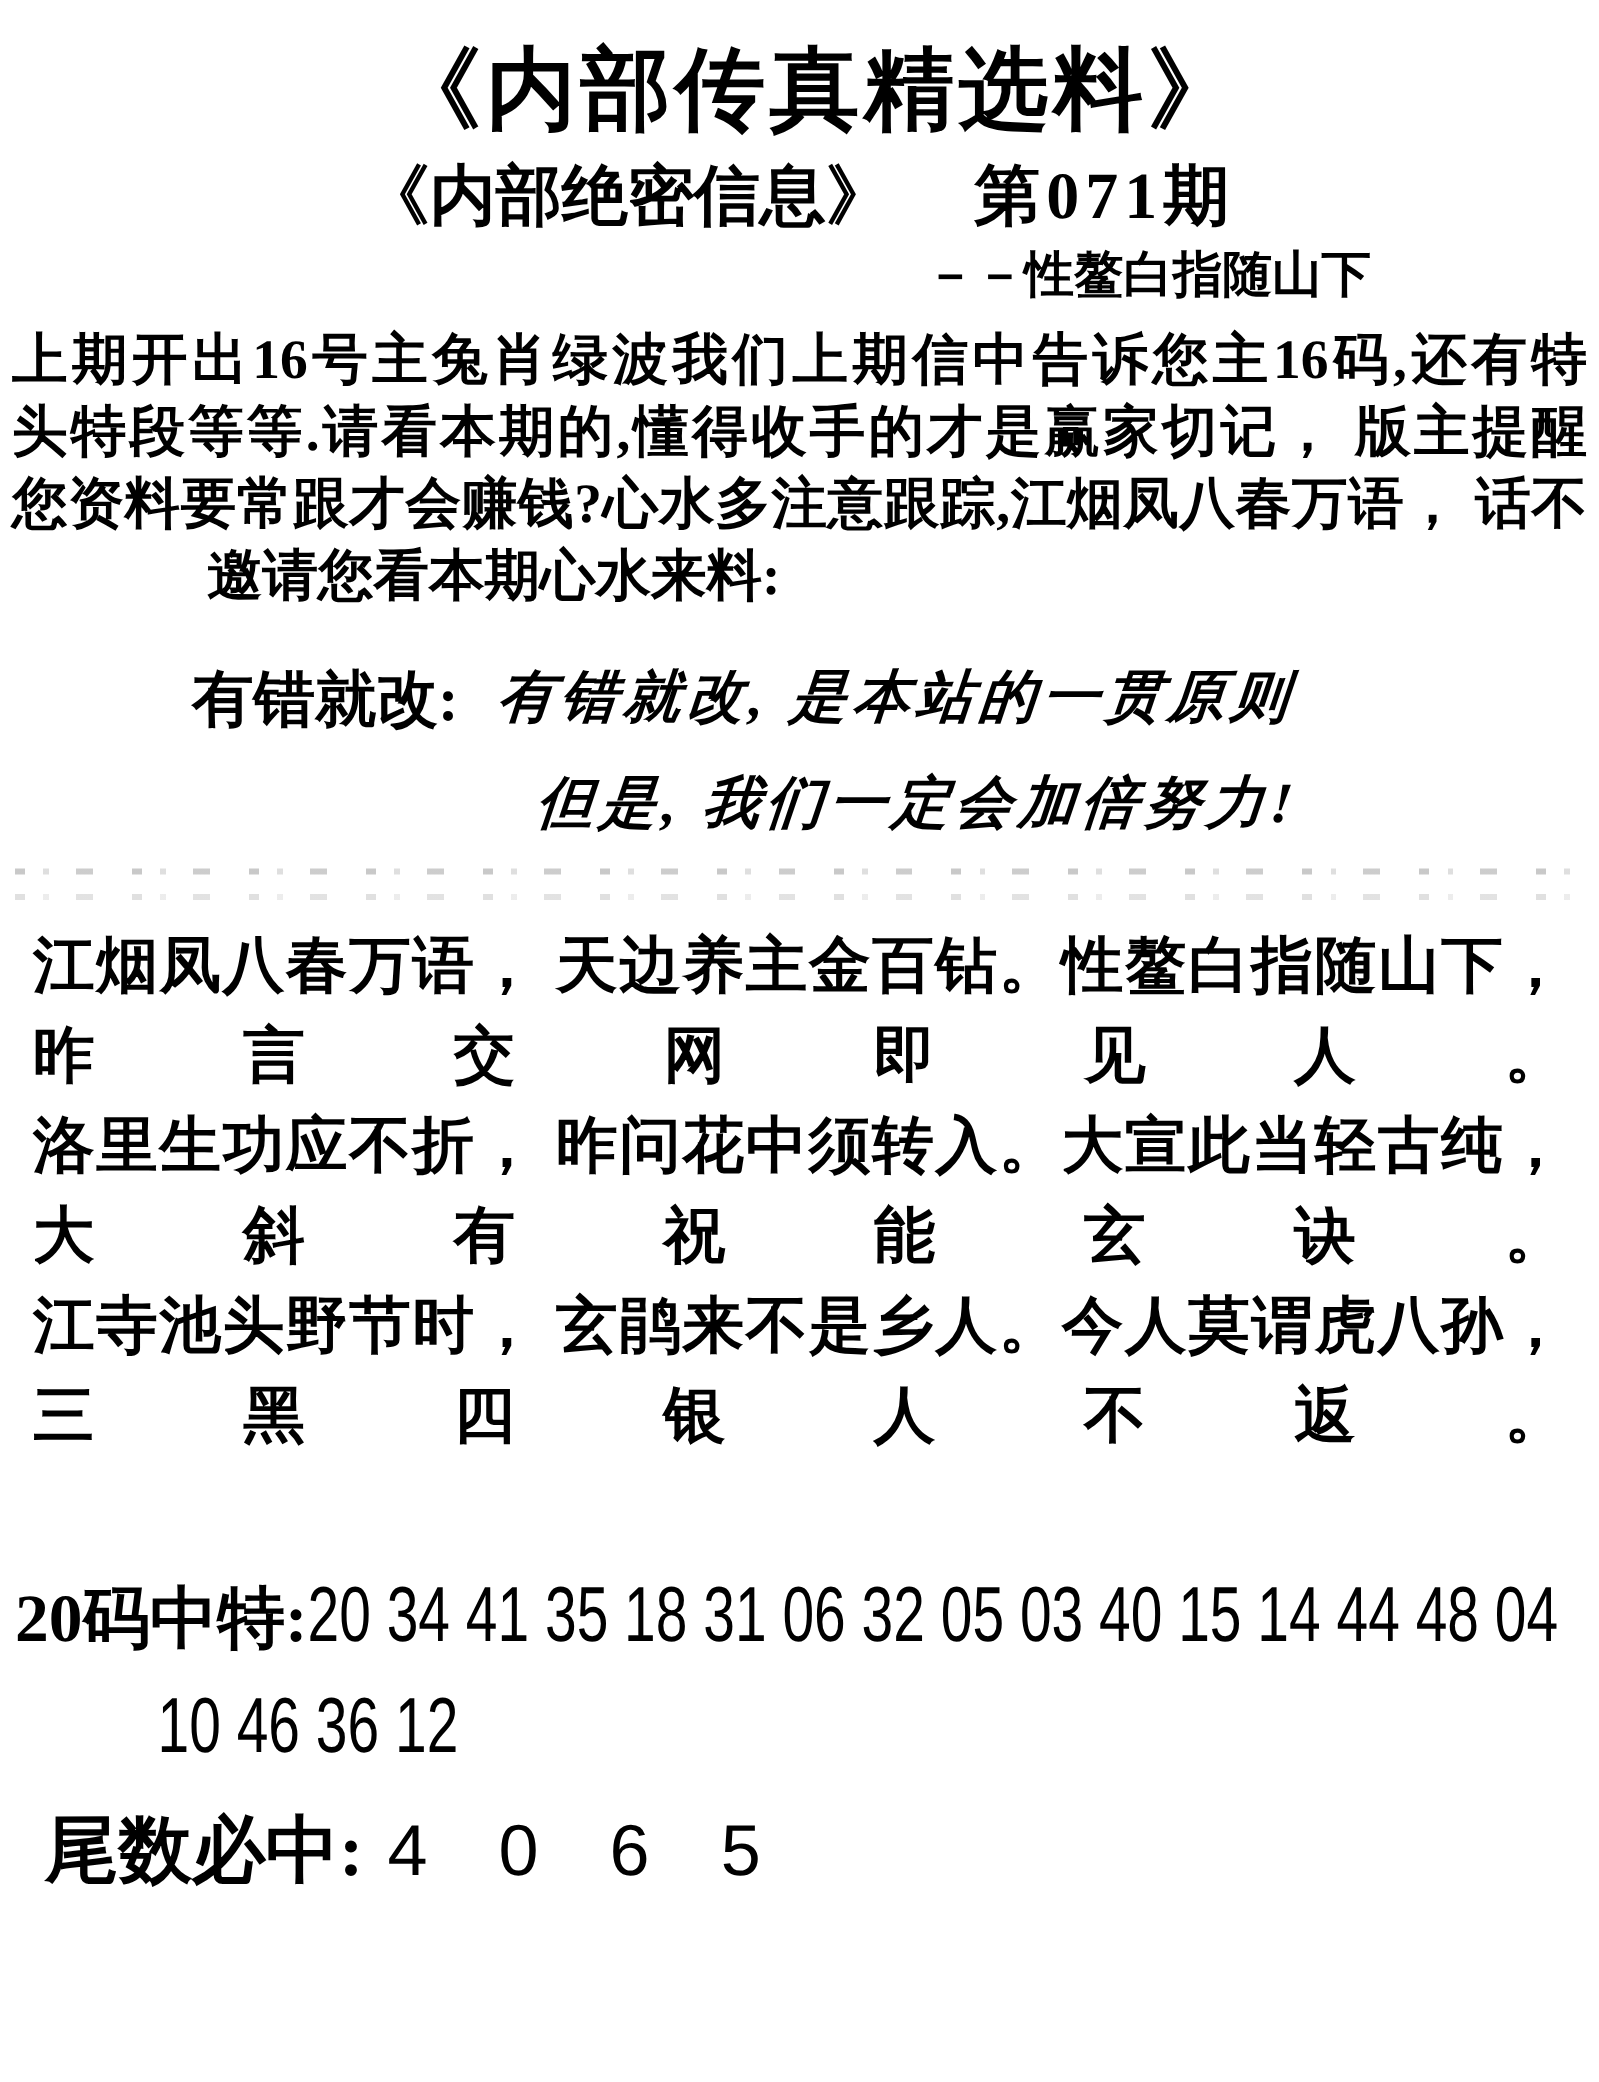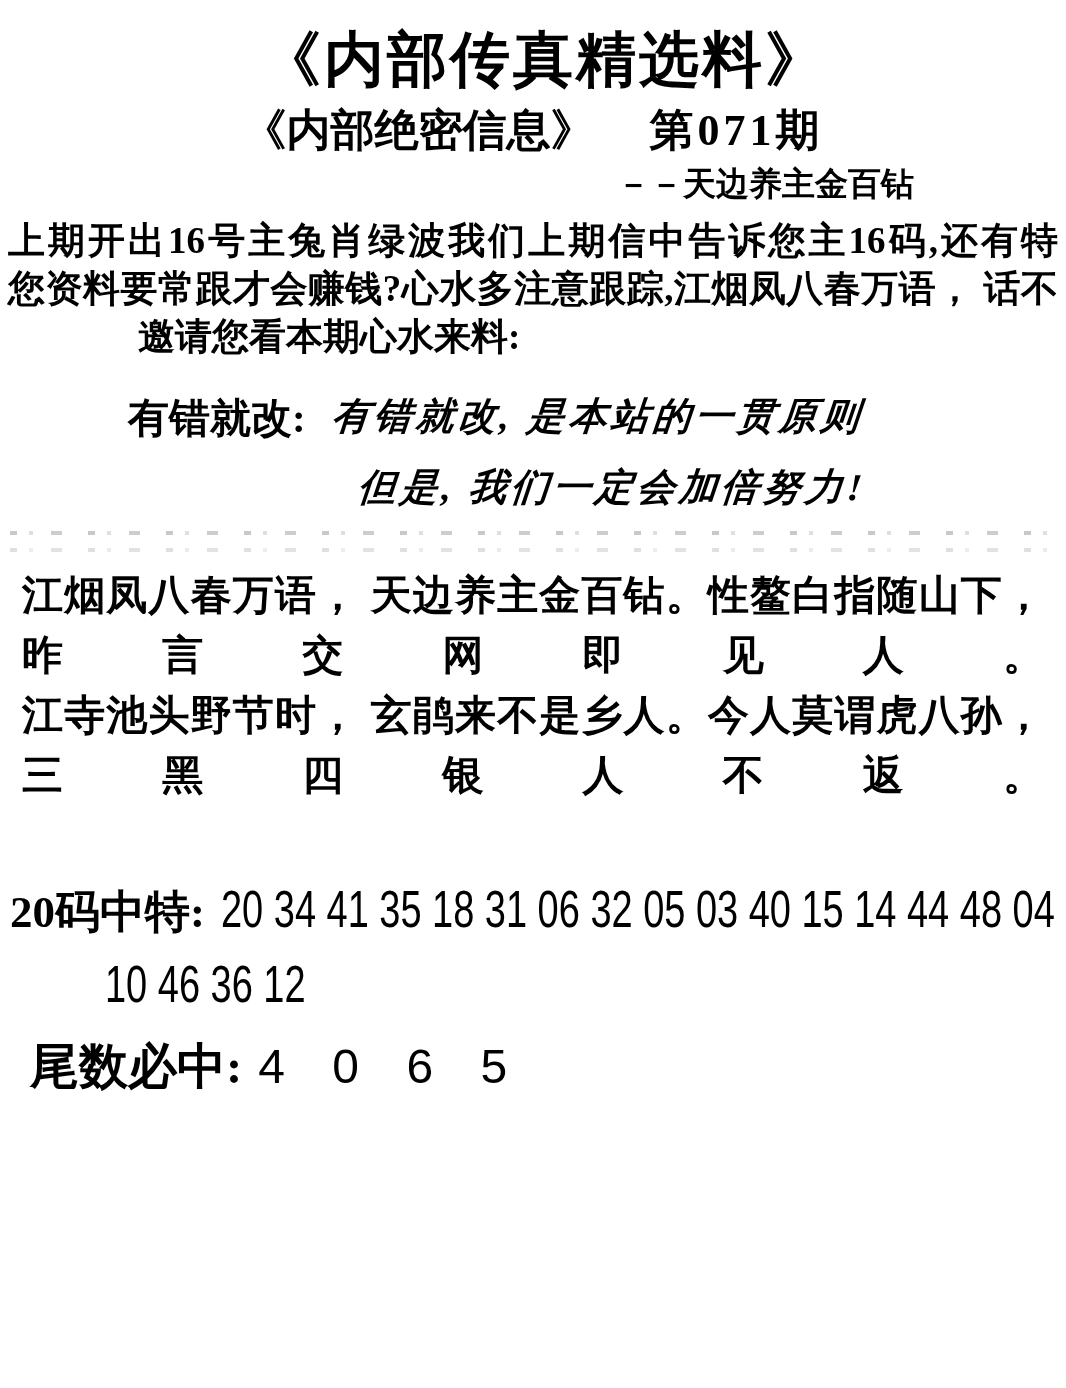--- a/index.html
+++ b/index.html
@@ -103,21 +103,20 @@
     line-height: 60px;
     font-weight: 700;
   }
   
   .picks { margin-top: 74px; }
   .picks-row1 {
     margin-left: 10px;
     display: flex;
     align-items: baseline;
     white-space: nowrap;
-    gap: 16px;
   }
   .picks-label {
     font-size: 45px;
     font-weight: 700;
     flex: 0 0 auto;
   }
   .num {
     font-family: "Liberation Sans", "DejaVu Sans", sans-serif;
     font-weight: 500;
   }
@@ -153,42 +152,44 @@
 </style>
 </head>
 <body>
 
 <div class="title">《内部传真精选料》</div>
 
 <div class="subline">
   <span>《内部绝密信息》</span><span class="issue">第071期</span>
 </div>
 
-<div class="tagline">－－天边养主金百钻</div>
+<div class="tagline">－－性鳌白指随山下</div>
 
 <div class="intro">
   <div class="jline">上期开出16号主兔肖绿波我们上期信中告诉您主16码,还有特</div>
+  <div class="jline">头特段等等.请看本期的,懂得收手的才是赢家切记， 版主提醒</div>
   <div class="jline">您资料要常跟才会赚钱?心水多注意跟踪,江烟凤八春万语， 话不</div>
   <div class="line4">
     <span class="l4right">邀请您看本期心水来料:</span>
   </div>
 </div>
 
 <div class="motto">
   <span class="motto-label">有错就改:</span><span class="hand motto-line1">有错就改, 是本站的一贯原则</span>
   <span class="hand motto-line2">但是, 我们一定会加倍努力!</span>
 </div>
 
 <div class="noise-band">
   <div class="noise-stripe"></div>
   <div class="noise-stripe light"></div>
 </div>
 
 <div class="poem">
   <div class="jline">江烟凤八春万语， 天边养主金百钻。性鳌白指随山下， 昨言交网即见人。</div>
+  <div class="jline">洛里生功应不折， 昨问花中须转入。大宣此当轻古纯， 大斜有祝能玄诀。</div>
   <div class="jline">江寺池头野节时， 玄鹃来不是乡人。今人莫谓虎八孙， 三黑四银人不返。</div>
 </div>
 
 <div class="picks">
   <div class="picks-row1">
     <span class="picks-label">20码中特:</span>
     <span class="num codes1">20 34 41 35 18 31 06 32 05 03 40 15 14 44 48 04</span>
   </div>
   <div class="num codes2">10 46 36 12</div>
   <div class="tail-row">

